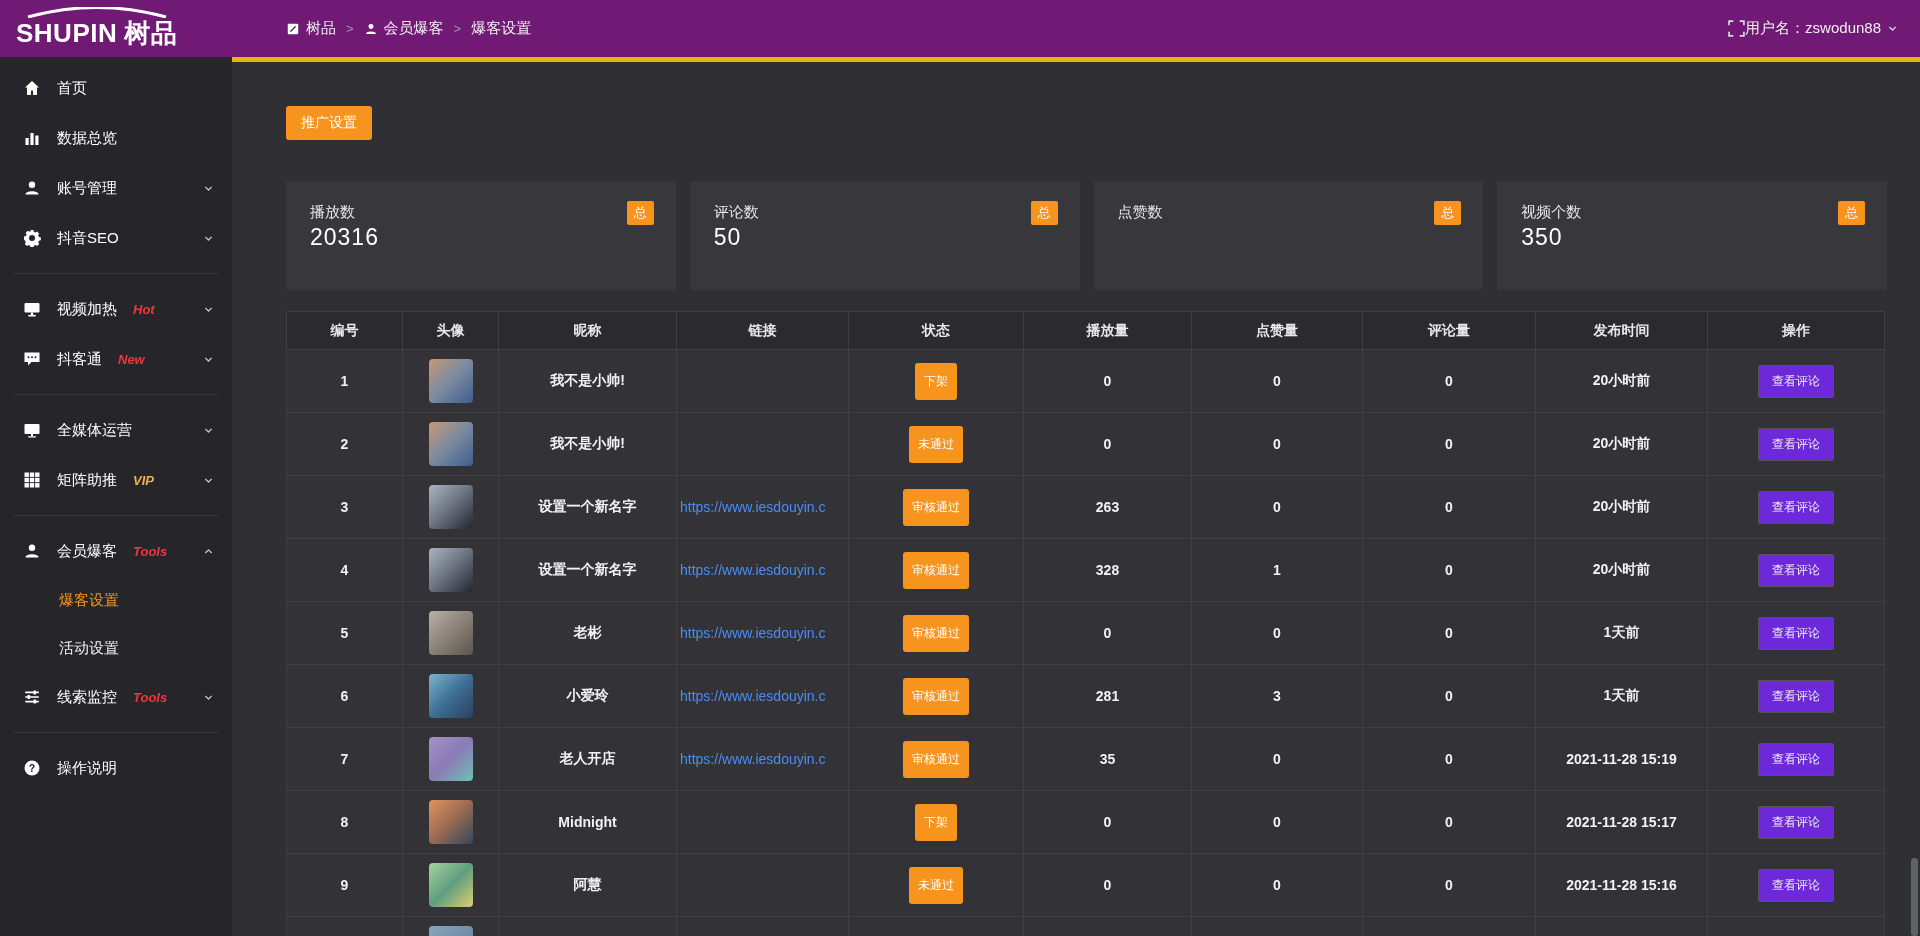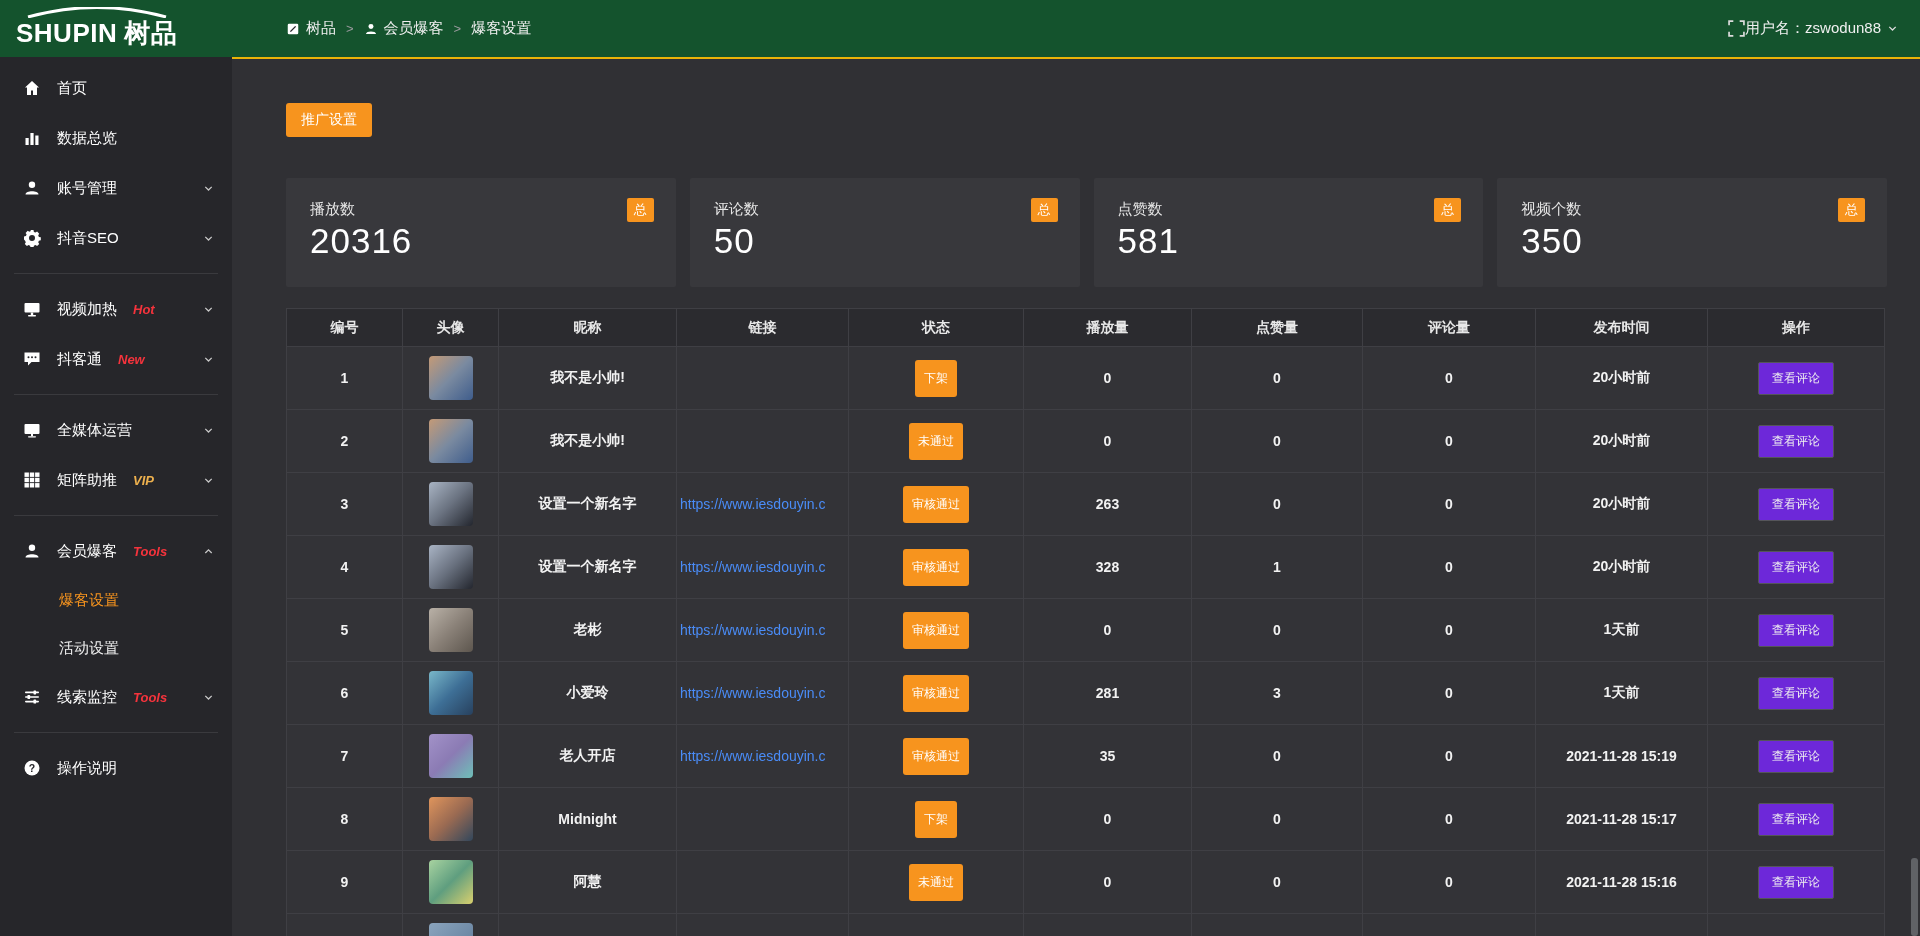--- a/index.html
+++ b/index.html
@@ -1,21 +1,21 @@
 <!DOCTYPE html>
 <html><head>
 <meta charset="utf-8">
 <style>
   * { margin:0; padding:0; box-sizing:border-box; }
   html,body { width:1920px; height:936px; overflow:hidden; background:#303034;
     font-family:"Liberation Sans","DejaVu Sans",sans-serif; }
 
   
   .topbar { position:absolute; top:0; left:0; width:1920px; height:57px;
-    background:#14532d; display:flex; align-items:center; z-index:5; }
+    background:#701a75; display:flex; align-items:center; z-index:5; }
   .logo-wrap { width:232px; padding-left:16px; display:flex; align-items:flex-end; }
   .logo-inner { display:inline-flex; flex-direction:column; align-items:center; }
   .logo-arc { margin-bottom:-2px; }
   .logo-text { color:#fff; font-size:26px; font-weight:800; letter-spacing:.5px; white-space:nowrap; }
   .logo-cjk { font-weight:700; margin-left:7px; }
   .breadcrumb { display:flex; align-items:center; margin-left:54px; gap:10px; }
   .crumb { display:flex; align-items:center; gap:6px; color:#f0f0f0; font-size:15px; cursor:pointer; }
   .crumb-sep { color:#9a9a9e; font-size:13px; }
   .topbar-right { margin-left:auto; display:flex; align-items:center; padding-right:22px; }
   .fullscreen-btn { display:flex; cursor:pointer; }
@@ -32,29 +32,29 @@
   .badge-red { color:#f4333c; }
   .badge-gold { color:#eeb14e; }
   .nav-chev { margin-left:auto; display:flex; }
   .nav-sub { display:flex; align-items:center; height:48px; padding-left:59px;
     color:#f0f0f0; font-size:15px; cursor:pointer; }
   .nav-sub.active { color:#f7941e; }
   .nav-divider { height:1px; background:#3a3a3e; margin:10px 14px; }
 
   
   .content { position:absolute; left:232px; top:57px; right:0; bottom:0;
-    background:#303034; border-top:2px solid #eab308; padding:44px 33px 0 54px; }
+    background:#303034; border-top:5px solid #eab308; padding:44px 33px 0 54px; }
   .promo-btn { background:#f7941e; color:#fff; border:none; border-radius:3px;
     font-size:14px; padding:8px 15px; cursor:pointer; font-family:inherit; }
 
   .stats { display:flex; gap:14px; margin-top:41px; }
   .stat-card { flex:1; height:109px; background:#38383c; border-radius:2px;
     position:relative; padding:22px 24px; }
   .stat-label { color:#e6e6e6; font-size:15px; }
-  .stat-value { color:#fff; font-size:35px; font-weight:500; letter-spacing:1px; margin-top:2px; }
+  .stat-value { color:#fff; font-size:23px; font-weight:500; letter-spacing:1px; margin-top:2px; }
   .stat-badge { position:absolute; top:20px; right:22px; background:#f7941e; color:#fff;
     font-size:13px; padding:3px 7px; border-radius:2px; }
 
   .data-table { margin-top:21px; width:1598px; border-collapse:collapse; table-layout:fixed;
     background:#333337; }
   .data-table th { height:38px; background:#2b2b2f; color:#e8e8e8; font-size:14px;
     font-weight:700; border:1px solid #3f3f44; }
   .data-table td { height:63px; text-align:center; color:#f2f2f2; font-size:14px;
     font-weight:700; border:1px solid #3f3f44; }
   .avatar { width:44px; height:44px; border-radius:4px; margin:0 auto; }
@@ -295,21 +295,20 @@
         <div class="stat-value">20316</div>
         <span class="stat-badge">总</span>
       </div>
       <div class="stat-card">
         <div class="stat-label">评论数</div>
         <div class="stat-value">50</div>
         <span class="stat-badge">总</span>
       </div>
       <div class="stat-card">
         <div class="stat-label">点赞数</div>
-        <div class="stat-value">581</div>
         <span class="stat-badge">总</span>
       </div>
       <div class="stat-card">
         <div class="stat-label">视频个数</div>
         <div class="stat-value">350</div>
         <span class="stat-badge">总</span>
       </div>
     </div>
 
   <table class="data-table" id="data-table">

